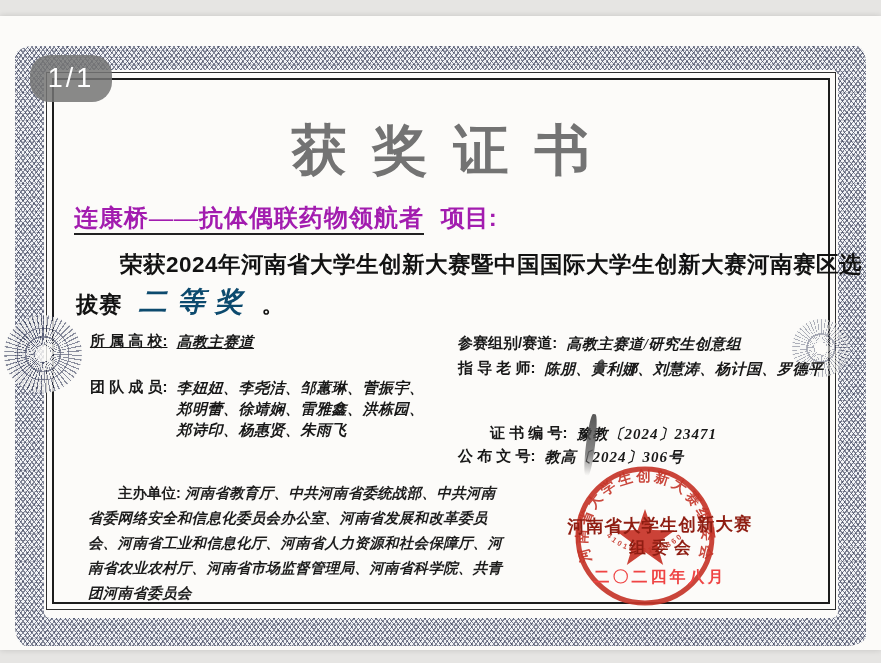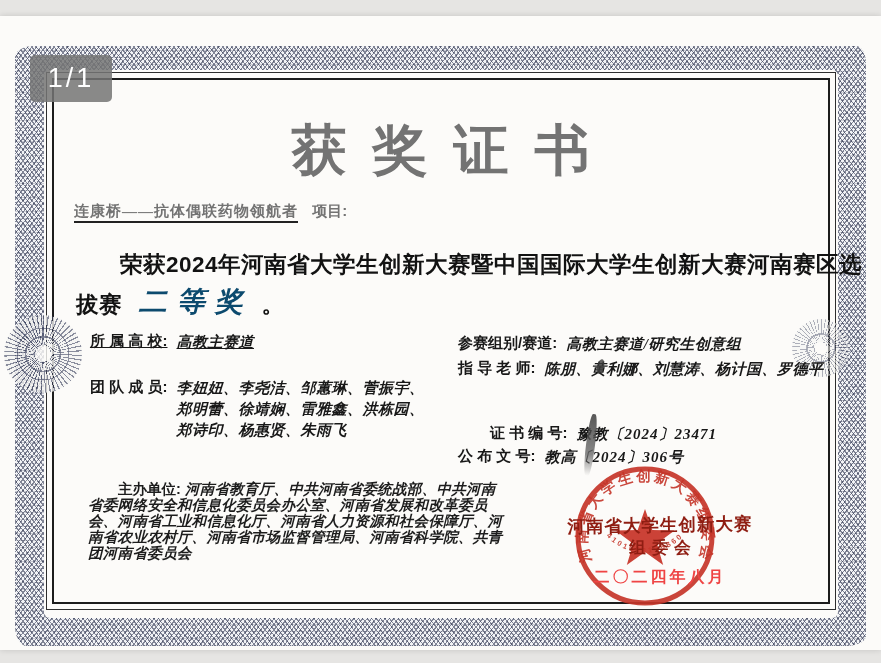--- a/index.html
+++ b/index.html
@@ -48,32 +48,32 @@
   .medallion-right{
     left:792px;top:303px;width:58px;height:58px;opacity:.55;
     background:
       radial-gradient(circle, #fcfbf9 0 14%, transparent 14%),
       radial-gradient(circle, transparent 0 32%, rgba(60,66,94,.7) 32% 36%, transparent 36%),
       repeating-conic-gradient(rgba(60,66,94,.75) 0deg 2deg, #f4f4f2 2deg 8deg);
   }
   
   .page-badge{
     position:absolute;left:30px;top:55px;width:82px;height:47px;
-    background:rgba(116,116,116,.85);border-radius:5px;
+    background:rgba(116,116,116,.85);border-radius:20px;
     color:#fff;font-size:27px;letter-spacing:3px;
     display:flex;align-items:center;justify-content:center;
   }
   
   .title{
     position:absolute;left:0;right:0;top:98px;text-align:center;
     font-family:"Liberation Serif",serif;font-weight:bold;
     font-size:55px;letter-spacing:26px;text-indent:26px;color:#737373;
   }
   
-  .project{position:absolute;left:74px;top:186px;font-size:15px;color:#737373;white-space:nowrap;}
+  .project{position:absolute;left:74px;top:186px;font-size:24px;color:#a21caf;white-space:nowrap;}
   .project-name{
     font-family:"Liberation Serif",serif;font-weight:bold;letter-spacing:1px;
     border-bottom:2px solid #222;padding-bottom:2px;
   }
   .project-suffix{font-weight:bold;margin-left:10px;}
   
   .award{position:absolute;left:76px;top:230px;width:740px;color:#121212;
     font-weight:bold;font-size:22.5px;line-height:38px;letter-spacing:.5px;}
   .award-line1{text-indent:44px;white-space:nowrap;}
   .award-name{
@@ -92,21 +92,21 @@
   .r-leader{left:90px;top:339px;}
   .r-team{left:90px;top:362px;width:348px;}
   .r-track{left:458px;top:318px;}
   .r-teachers{left:458px;top:343px;}
   .r-certno{left:458px;top:408px;margin-left:32px;}
   .r-docno{left:458px;top:431px;}
   .r-certno .val,.r-docno .val{letter-spacing:1px;}
   
   .organizer{
     position:absolute;left:88px;top:465px;width:422px;
-    font-size:14.5px;line-height:16px;color:#1d1d1d;text-indent:30px;
+    font-size:14.5px;line-height:25px;color:#1d1d1d;text-indent:30px;
   }
   .organizer .lbl{font-weight:bold;}
   .organizer .val{
     font-family:"Liberation Serif",serif;font-style:italic;font-weight:bold;letter-spacing:.3px;
   }
   
   .seal{position:absolute;left:563px;top:438px;width:164px;height:164px;}
   .seal-overlay{
     position:absolute;left:552px;width:216px;text-align:center;
     color:#8f1d12;font-weight:bold;

